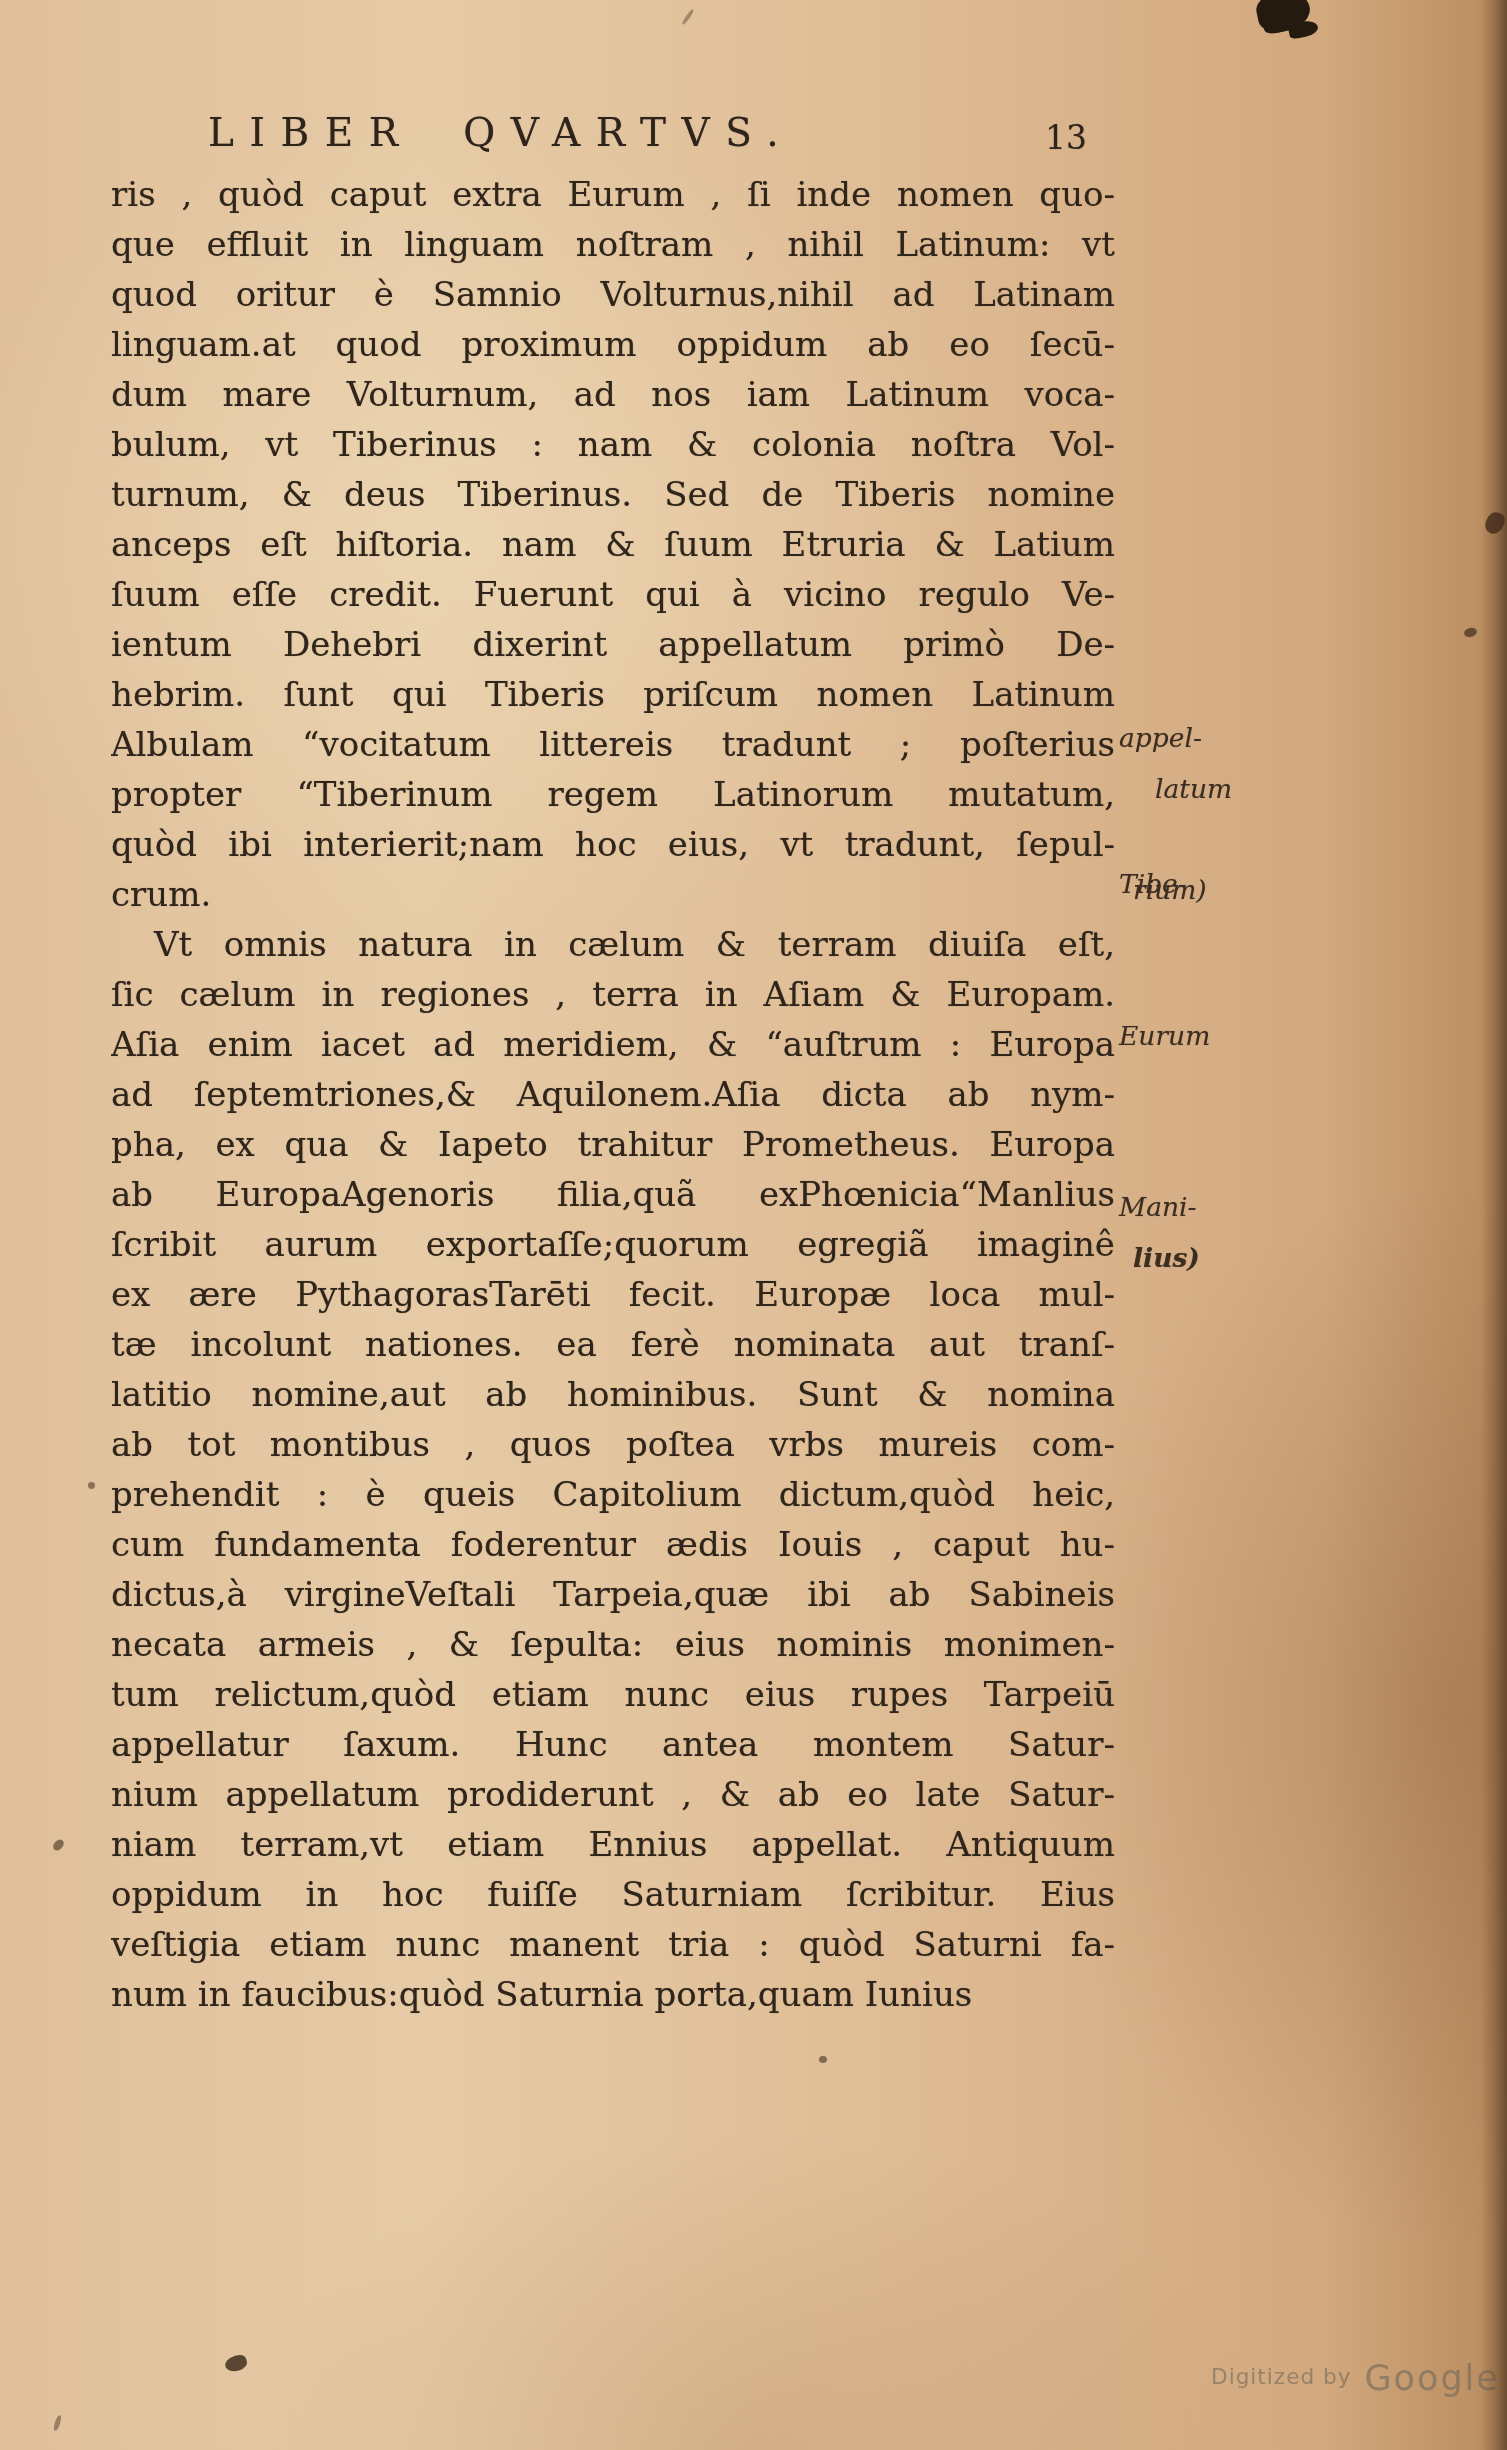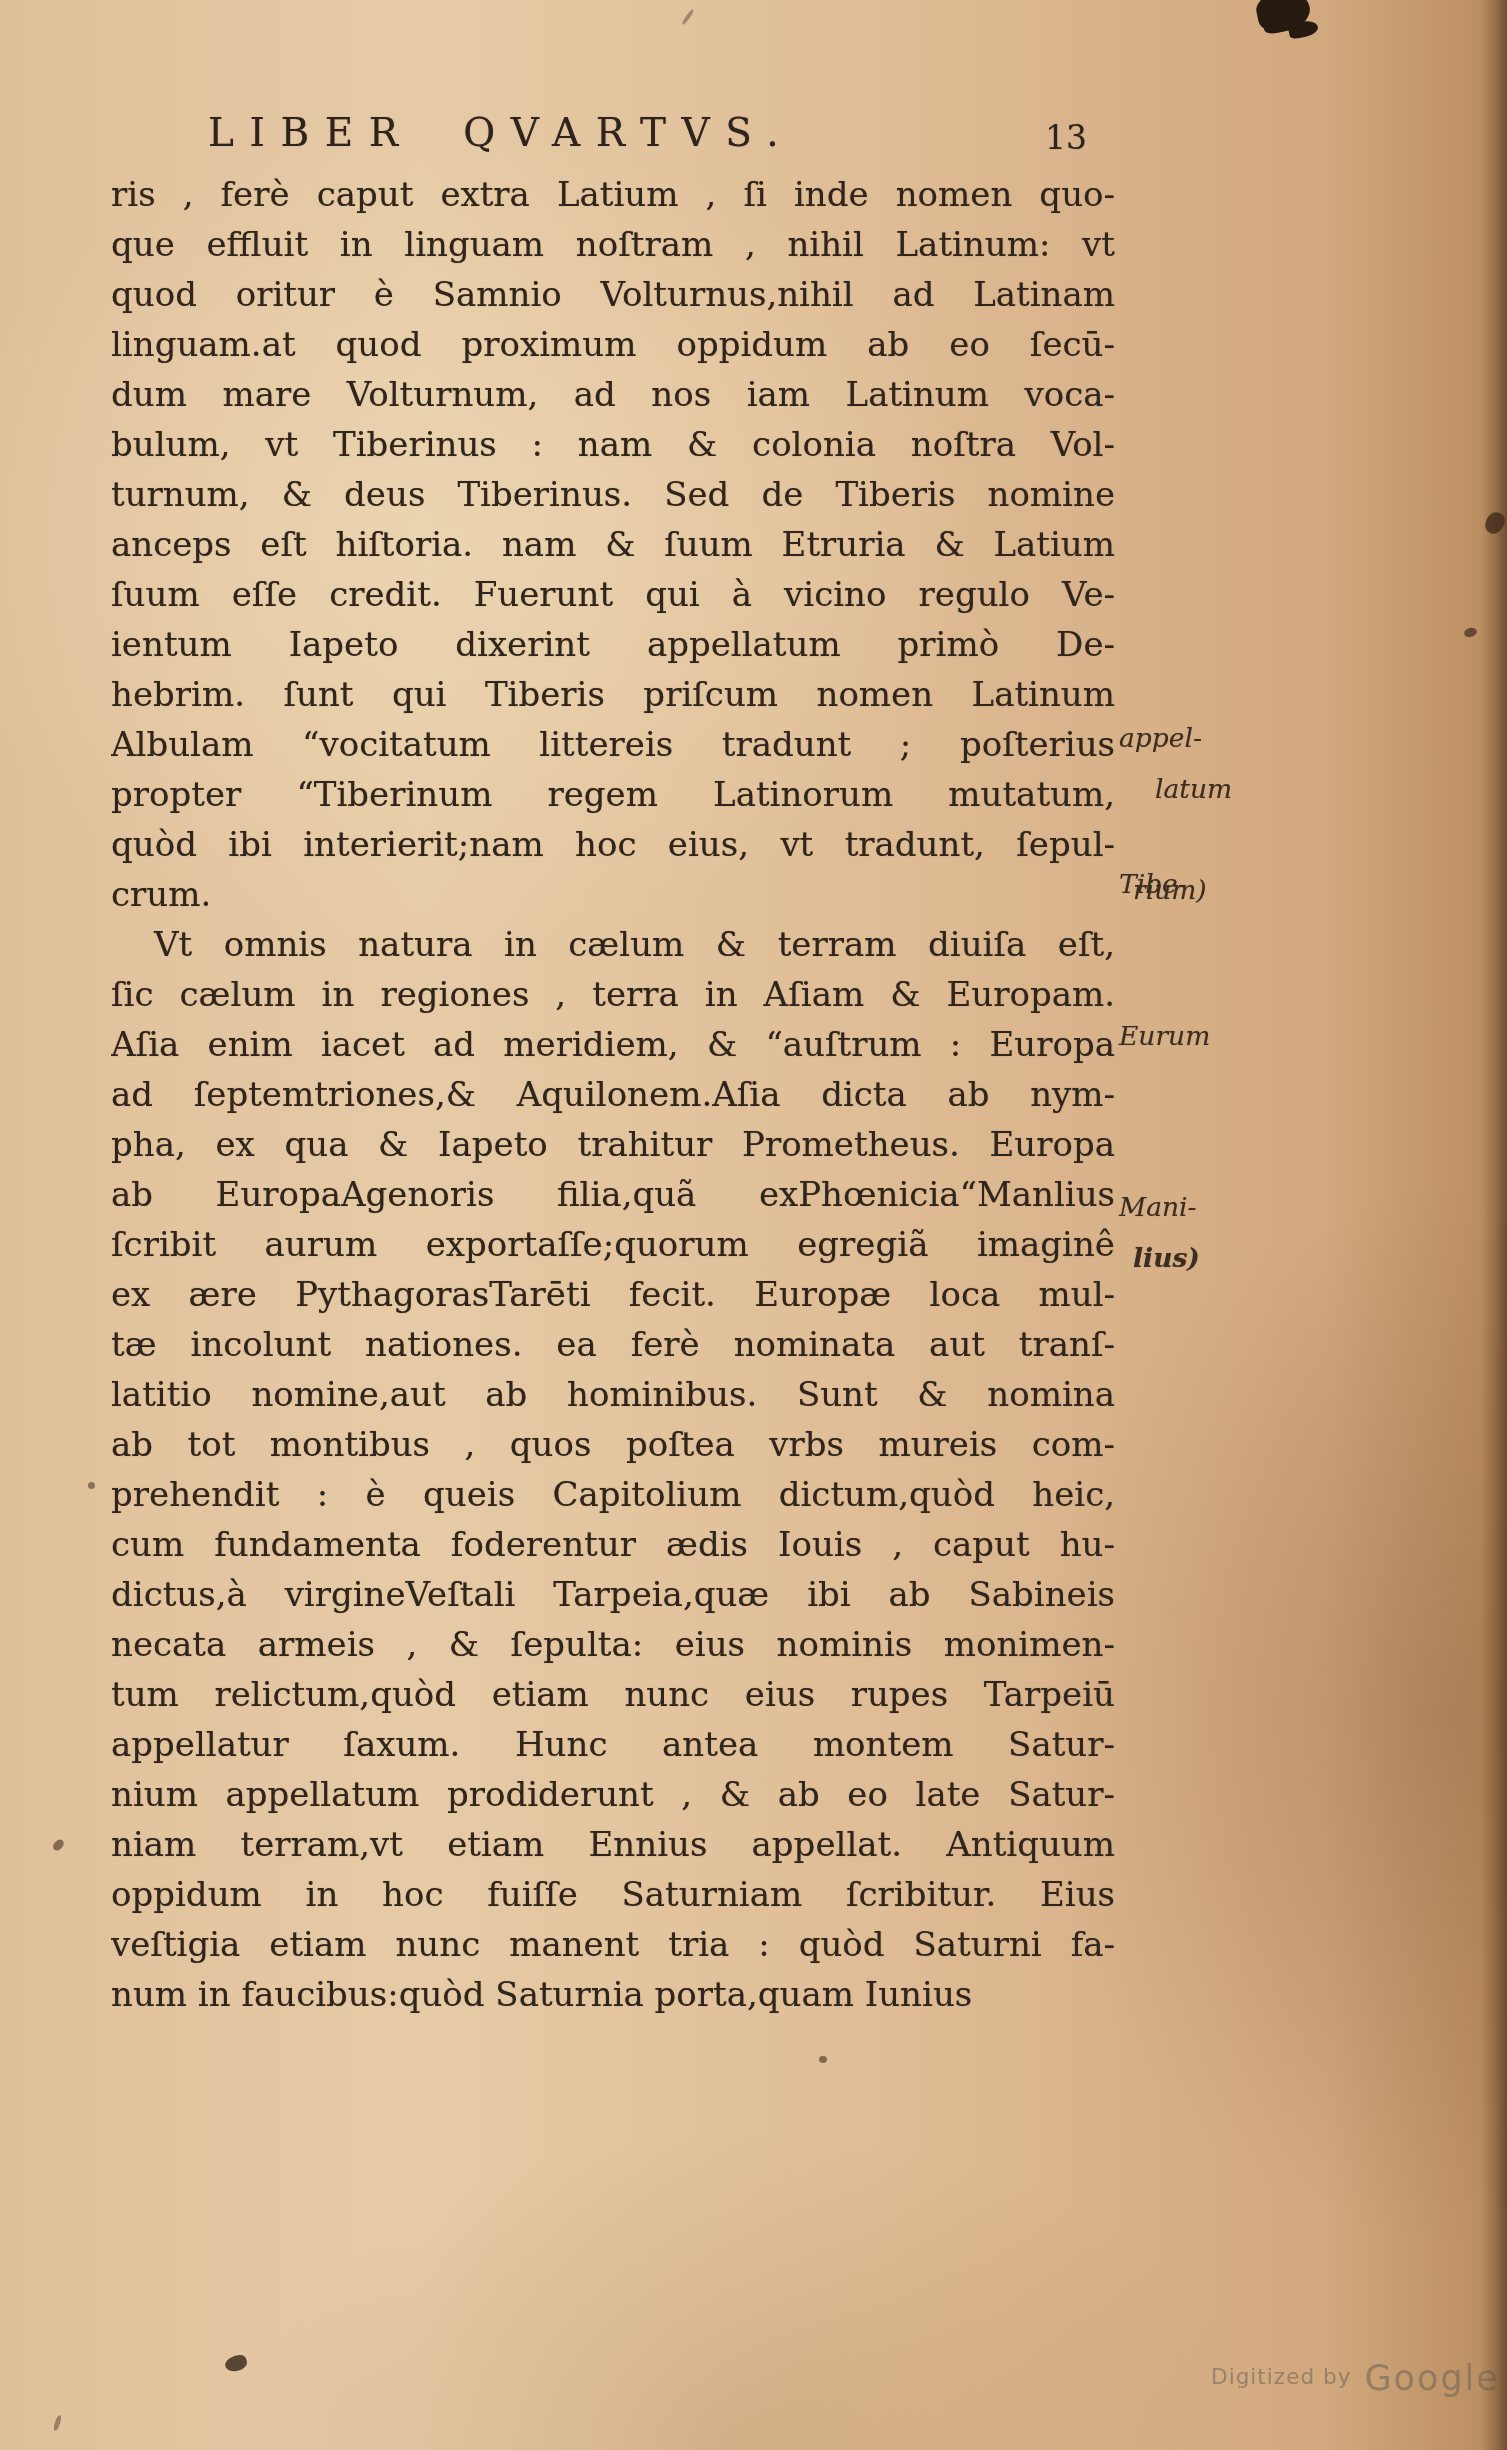--- a/index.html
+++ b/index.html
@@ -82,30 +82,30 @@
 </style>
 </head>
 <body>
 
 <div id="page">
 
   <div class="header-title">LIBER QVARTVS.</div>
   <div class="page-number">13</div>
 
   <div class="text-block">
-      <div class="line">ris , ferè caput extra Latium , ſi inde nomen quo-</div>
+      <div class="line">ris , quòd caput extra Eurum , ſi inde nomen quo-</div>
       <div class="line">que effluit in linguam noſtram , nihil Latinum: vt</div>
       <div class="line">quod oritur è Samnio Volturnus,nihil ad Latinam</div>
       <div class="line">linguam.at quod proximum oppidum ab eo ſecū-</div>
       <div class="line">dum mare Volturnum, ad nos iam Latinum voca-</div>
       <div class="line">bulum, vt Tiberinus : nam &amp; colonia noſtra Vol-</div>
       <div class="line">turnum, &amp; deus Tiberinus. Sed de Tiberis nomine</div>
       <div class="line">anceps eſt hiſtoria. nam &amp; ſuum Etruria &amp; Latium</div>
       <div class="line">ſuum eſſe credit. Fuerunt qui à vicino regulo Ve-</div>
-      <div class="line">ientum Iapeto dixerint appellatum primò De-</div>
+      <div class="line">ientum Dehebri dixerint appellatum primò De-</div>
       <div class="line">hebrim. ſunt qui Tiberis priſcum nomen Latinum</div>
       <div class="line">Albulam “vocitatum littereis tradunt ; poſterius</div>
       <div class="line">propter “Tiberinum regem Latinorum mutatum,</div>
       <div class="line">quòd ibi interierit;nam hoc eius, vt tradunt, ſepul-</div>
       <div class="line nojust">crum.</div>
       <div class="line indent">Vt omnis natura in cælum &amp; terram diuiſa eſt,</div>
       <div class="line">ſic cælum in regiones , terra in Aſiam &amp; Europam.</div>
       <div class="line">Aſia enim iacet ad meridiem, &amp; “auſtrum : Europa</div>
       <div class="line">ad ſeptemtriones,&amp; Aquilonem.Aſia dicta ab nym-</div>
       <div class="line">pha, ex qua &amp; Iapeto trahitur Prometheus. Europa</div>

